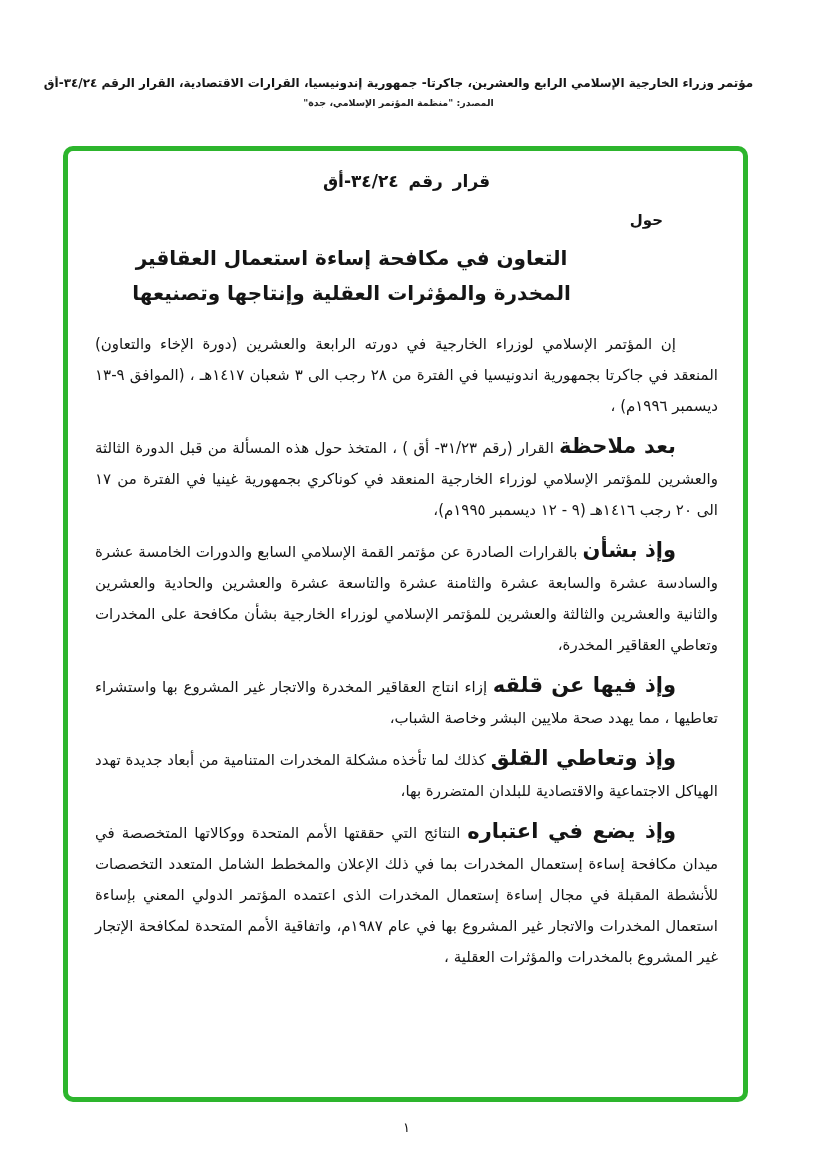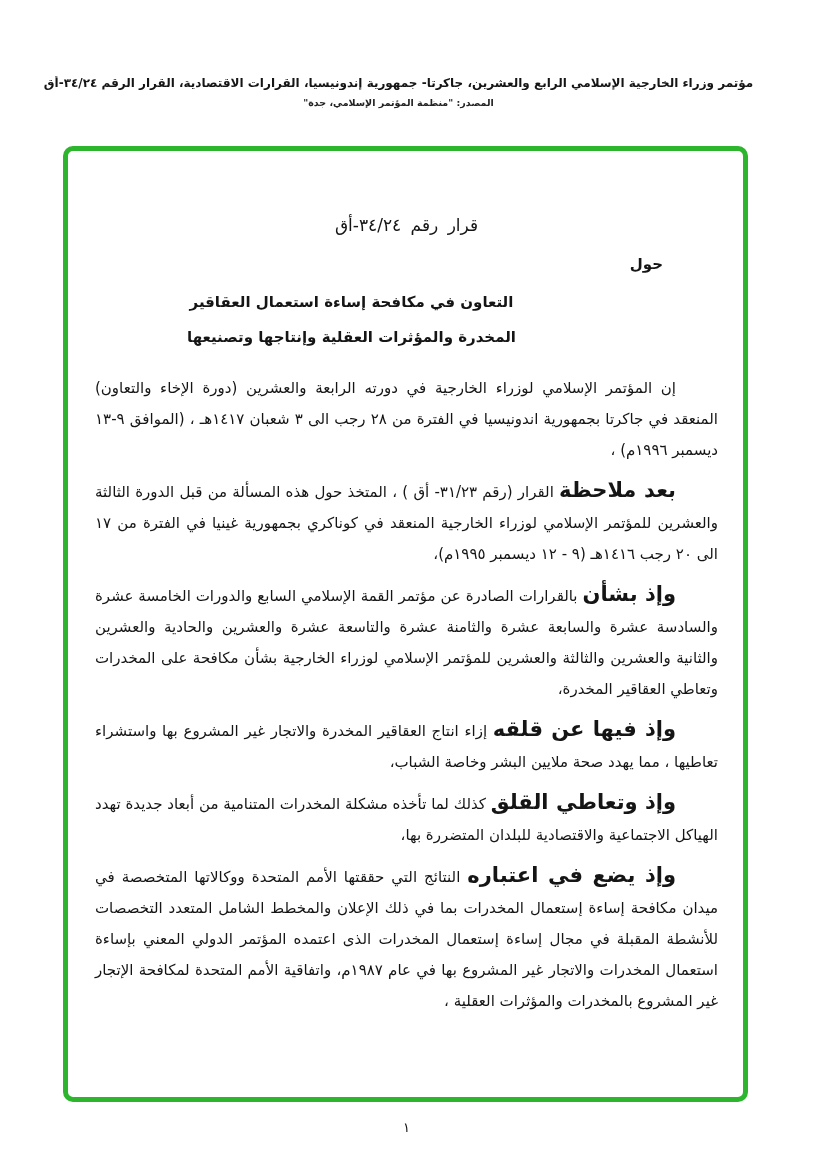--- a/index.html
+++ b/index.html
@@ -45,38 +45,37 @@
     width: 685px; height: 956px;
     border: 5px solid #2db52d;
     border-radius: 10px;
     background: #ffffff;
     direction: rtl;
     padding: 20px 25px 0 27px;
     overflow: hidden;
   }
   .res-number {
     text-align: center;
-    font-weight: normal;
+    font-weight: bold;
     font-size: 17px;
     word-spacing: 4px;
-    margin-top: 44px;
   }
   .res-subtitle {
     position: relative;
     left: -55px;
     text-align: center;
     font-weight: bold;
   }
   .res-about {
     margin-top: 20px;
     font-size: 15px;
     text-align: right;
   }
   .res-subject {
-    font-size: 15px;
+    font-size: 20px;
     line-height: 35px;
   }
   .res-subject.first { margin-top: 12px; }
 
   
   .res-body {
     margin-top: 16px;
     font-size: 15px;
     line-height: 31px;
     text-align: justify;

